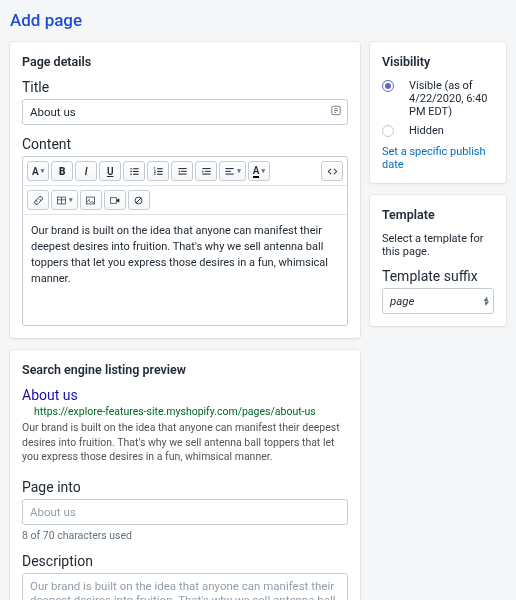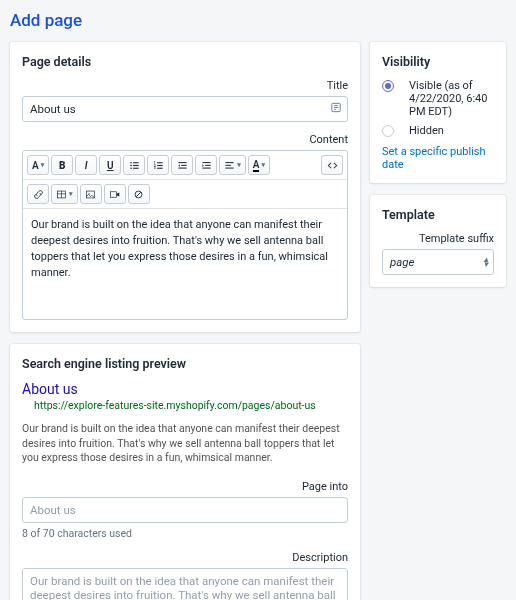--- a/index.html
+++ b/index.html
@@ -31,25 +31,24 @@
     box-shadow: 0 0 0 1px rgba(63,63,68,0.05), 0 1px 3px rgba(63,63,68,0.1);
     padding: 12px;
     margin-bottom: 12px;
   }
   .card h2 {
     font-size: 12.5px;
     font-weight: 600;
     margin: 0 0 10px 0;
   }
   .field-label {
-    font-size: 11px;
+    font-size: 14px;
     color: #212b36;
     margin-bottom: 4px;
     display: block;
-    text-align: right;
   }
   .text-input, .textarea, .select {
     width: 100%;
     border: 1px solid #c4cdd5;
     border-radius: 3px;
     padding: 5px 7px;
     font-size: 11.5px;
     font-family: inherit;
     color: #212b36;
     background: #fff;
@@ -101,21 +100,21 @@
   .rte-content {
     padding: 8px;
     font-size: 11px;
     line-height: 1.45;
     min-height: 110px;
     color:#212b36;
   }
 
   
   .seo-title { color: #1a0dab; font-size: 14px; margin: 2px 0 2px 0; }
-  .seo-url { color: #006621; font-size: 10.5px; margin-bottom: 10px; word-break: break-all; padding-left: 12px;}
+  .seo-url { color: #006621; font-size: 10.5px; margin-bottom: 3px; word-break: break-all; padding-left: 12px;}
   .seo-desc { color: #545454; font-size: 10.5px; line-height: 1.4; margin-bottom: 14px;}
 
   
   .radio-row {
     display: flex;
     align-items: flex-start;
     gap: 15px;
     font-size: 11px;
     margin-bottom: 6px;
     color:#212b36;
@@ -302,20 +301,21 @@
       </div>
       <div class="radio-row">
         <span class="radio"></span>
         <span>Hidden</span>
       </div>
       <div class="link" style="margin-top:8px;">Set a specific publish date</div>
     </div>
 
     <div class="card">
       <h2>Template</h2>
+      <div style="font-size:11px; color:#212b36; margin-bottom:10px;">Select a template for this page.</div>
       <label class="field-label">Template suffix</label>
       <div class="select-wrap">
         <div class="text-input">page</div>
         <span class="select-caret">▴<br>▾</span>
       </div>
     </div>
   </div>
 </div>
 
 </body></html>

